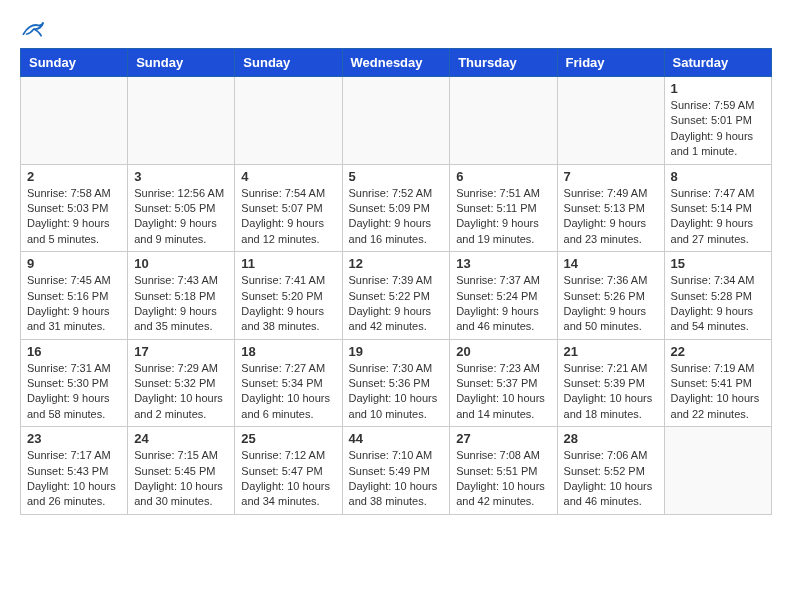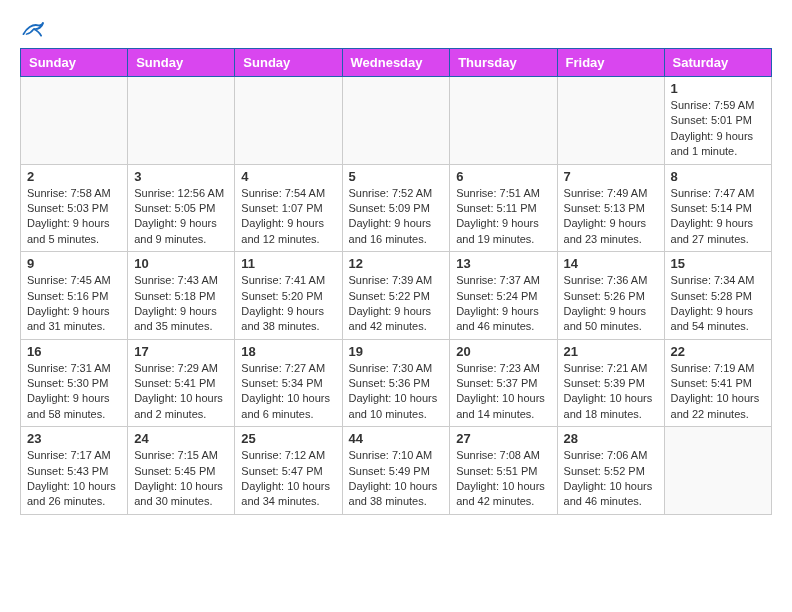--- a/index.html
+++ b/index.html
@@ -45,21 +45,21 @@
     .location {
       font-size: 16px;
       color: #555;
     }
     .calendar {
       width: 100%;
       border-collapse: collapse;
       border: 1px solid #ccc;
     }
     .calendar th {
-      background-color: #d946ef;
+      background-color: #1d4ed8;
       color: #fff;
       font-size: 13px;
       font-weight: bold;
       padding: 6px 8px;
       text-align: left;
       border: 1px solid #2060b0;
     }
     .calendar td {
       border: 1px solid #ccc;
       vertical-align: top;
@@ -147,21 +147,21 @@
         </td>
         <td>
           <span class="day-number">3</span>
           <div class="day-info">Sunrise: 12:56 AM
 Sunset: 5:05 PM
 Daylight: 9 hours and 9 minutes.</div>
         </td>
         <td>
           <span class="day-number">4</span>
           <div class="day-info">Sunrise: 7:54 AM
-Sunset: 1:07 PM
+Sunset: 5:07 PM
 Daylight: 9 hours and 12 minutes.</div>
         </td>
         <td>
           <span class="day-number">5</span>
           <div class="day-info">Sunrise: 7:52 AM
 Sunset: 5:09 PM
 Daylight: 9 hours and 16 minutes.</div>
         </td>
         <td>
           <span class="day-number">6</span>
@@ -229,21 +229,21 @@
       <tr class="week-row">
         <td>
           <span class="day-number">16</span>
           <div class="day-info">Sunrise: 7:31 AM
 Sunset: 5:30 PM
 Daylight: 9 hours and 58 minutes.</div>
         </td>
         <td>
           <span class="day-number">17</span>
           <div class="day-info">Sunrise: 7:29 AM
-Sunset: 5:41 PM
+Sunset: 5:32 PM
 Daylight: 10 hours and 2 minutes.</div>
         </td>
         <td>
           <span class="day-number">18</span>
           <div class="day-info">Sunrise: 7:27 AM
 Sunset: 5:34 PM
 Daylight: 10 hours and 6 minutes.</div>
         </td>
         <td>
           <span class="day-number">19</span>

